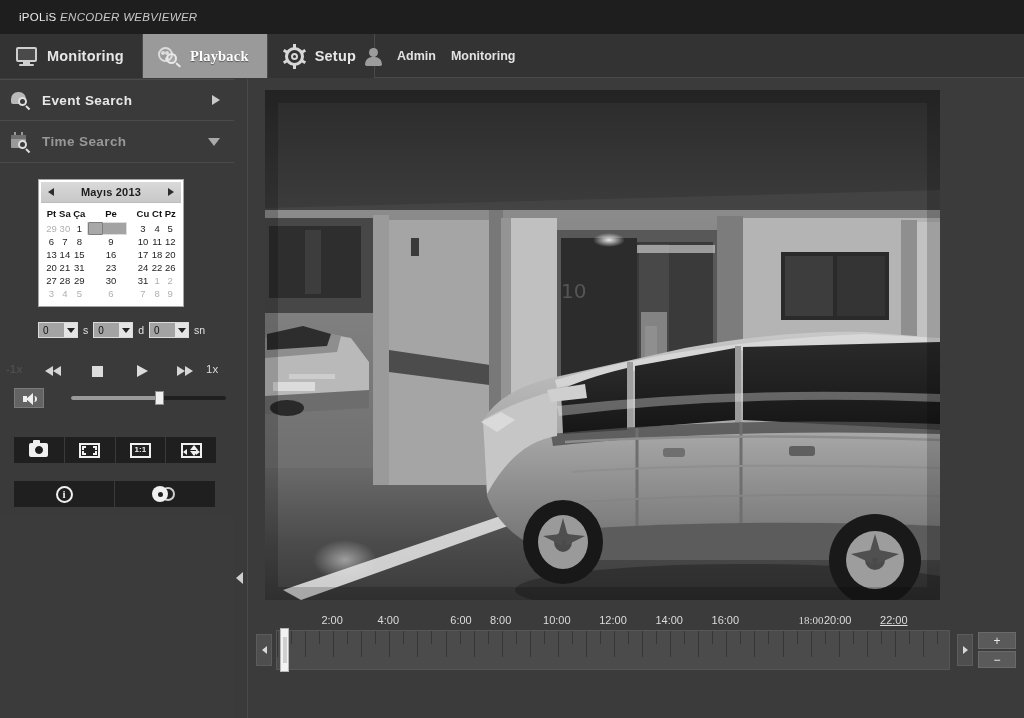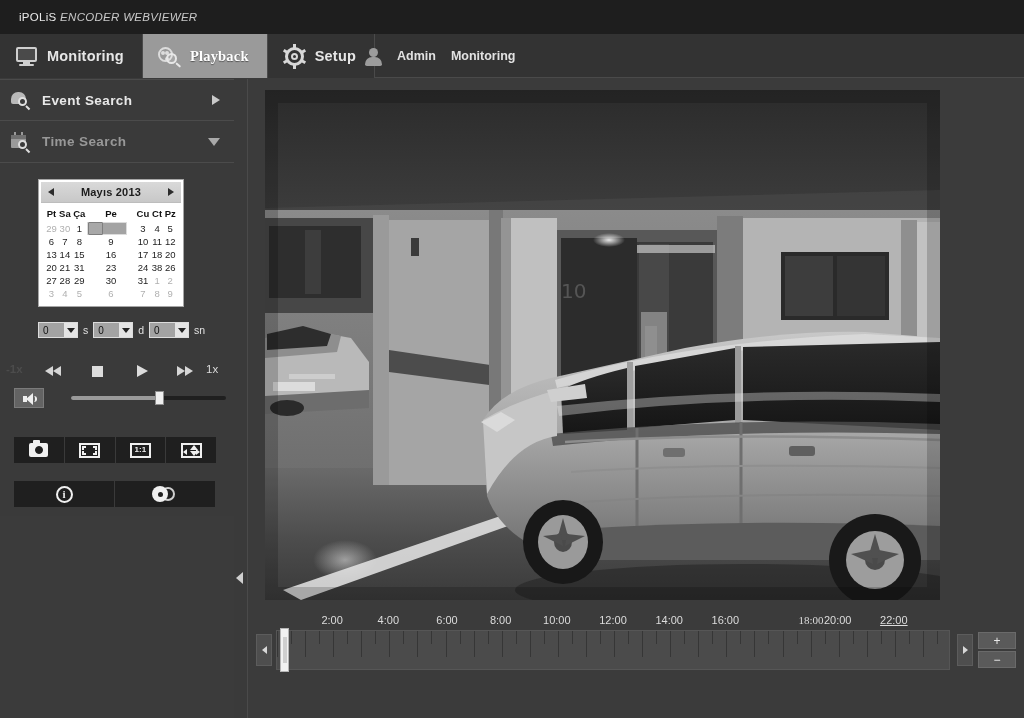--- a/index.html
+++ b/index.html
@@ -582,21 +582,21 @@
               <td>17</td>
               <td>18</td>
               <td>20</td>
             </tr>
             <tr>
               <td>20</td>
               <td>21</td>
               <td>31</td>
               <td>23</td>
               <td>24</td>
-              <td>38</td>
+              <td>22</td>
               <td>26</td>
             </tr>
             <tr>
               <td>27</td>
               <td>28</td>
               <td>29</td>
               <td>30</td>
               <td>31</td>
               <td class="muted">1</td>
               <td class="muted">2</td>
@@ -876,21 +876,21 @@
 
           <rect x="0" y="0" width="675" height="510" fill="none" stroke="#000" stroke-width="26" opacity="0.18"></rect>
         </g>
       </svg>
     </div>
   </div>
 
   <div class="tl-labels" id="tl-labels">
       <div class="tl-label" style="left: 67.1667px;">2:00</div>
       <div class="tl-label" style="left: 123.333px;">4:00</div>
-      <div class="tl-label" style="left: 182px;">6:00</div>
+      <div class="tl-label" style="left: 196px;">6:00</div>
       <div class="tl-label" style="left: 235.667px;">8:00</div>
       <div class="tl-label" style="left: 291.833px;">10:00</div>
       <div class="tl-label" style="left: 348px;">12:00</div>
       <div class="tl-label" style="left: 404.167px;">14:00</div>
       <div class="tl-label" style="left: 460.333px;">16:00</div>
       <div class="tl-label" style="left: 546px; font-family: Liberation Serif, serif;">18:00</div>
       <div class="tl-label" style="left: 572.667px;">20:00</div>
       <div class="tl-label" style="left: 628.833px; text-decoration: underline;">22:00</div>
     </div>
 

